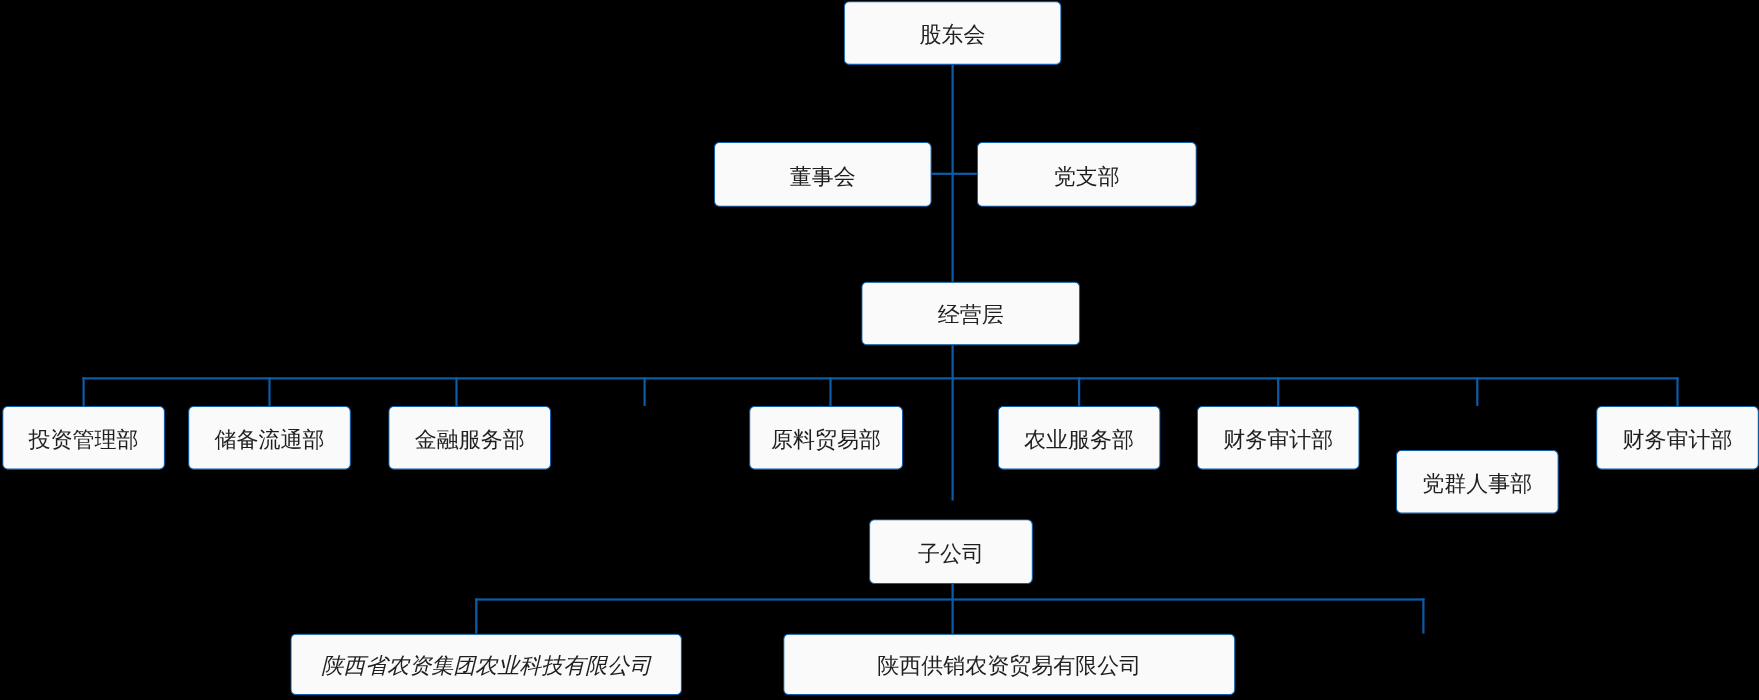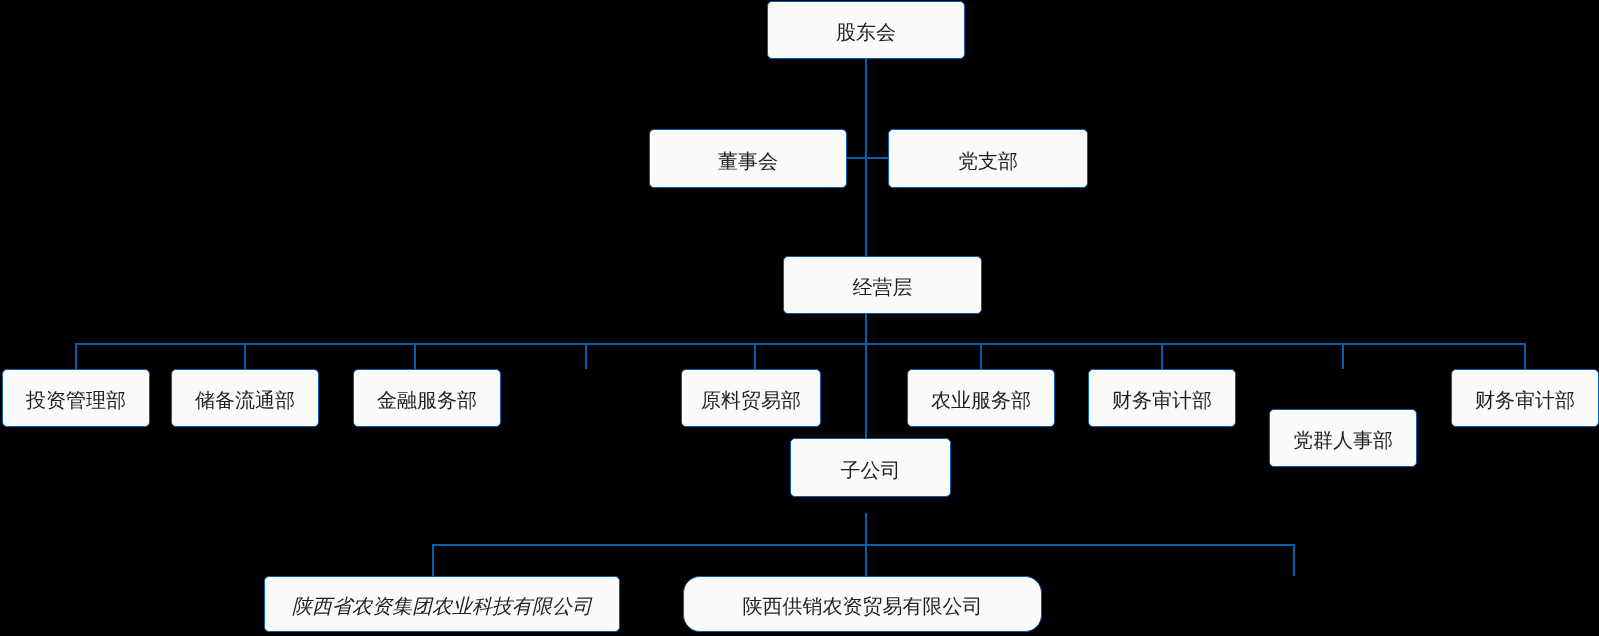--- a/index.html
+++ b/index.html
@@ -89,22 +89,22 @@
     </div>
     <div class="org-node" style="left: 1088px; top: 369px; width: 148px; height: 58px;">
       <span>财务审计部</span>
     </div>
     <div class="org-node" style="left: 1268.5px; top: 369px; width: 148px; height: 58px; margin-top: 40px;">
       <span>党群人事部</span>
     </div>
     <div class="org-node" style="left: 1450.5px; top: 369px; width: 148px; height: 58px;">
       <span>财务审计部</span>
     </div>
-    <div class="org-node" style="left: 790px; top: 438px; width: 161px; height: 59px;">
+    <div class="org-node" style="left: 790px; top: 472px; width: 149px; height: 59px;">
       <span>子公司</span>
     </div>
     <div class="org-node" style="left: 264px; top: 576px; width: 356px; height: 56px; font-style: italic;">
       <span>陕西省农资集团农业科技有限公司</span>
     </div>
-    <div class="org-node" style="left: 683px; top: 576px; width: 359px; height: 56px; border-radius: 17px;">
+    <div class="org-node" style="left: 712px; top: 576px; width: 411px; height: 56px;">
       <span>陕西供销农资贸易有限公司</span>
     </div>
   </div>
 
 </body></html>

